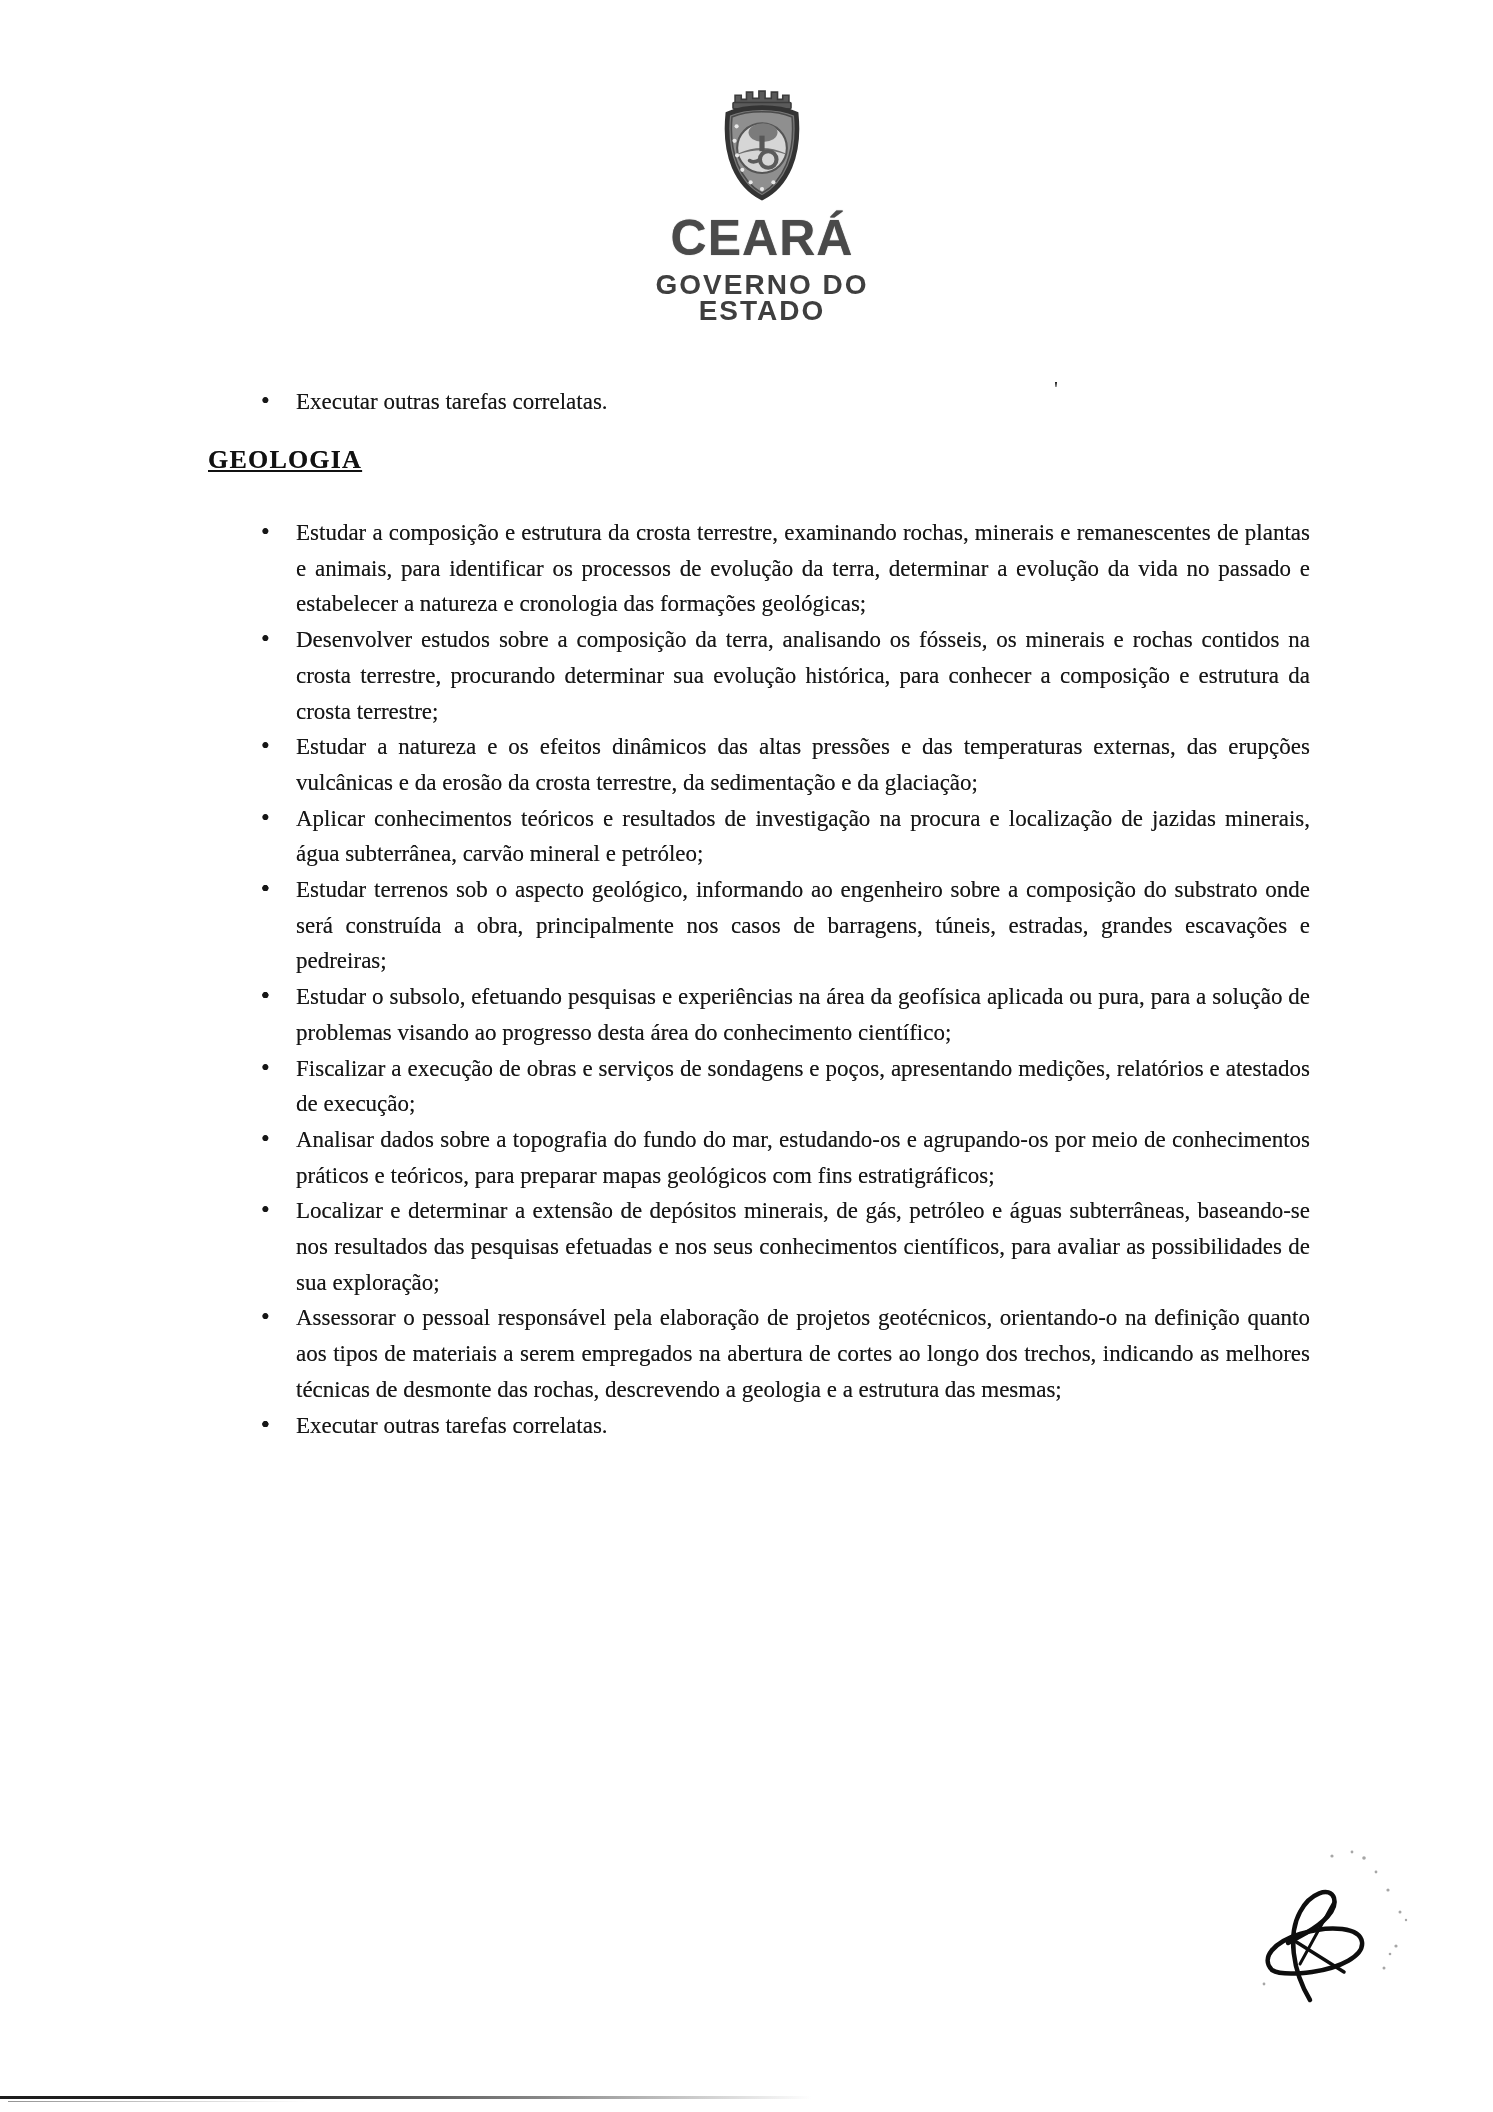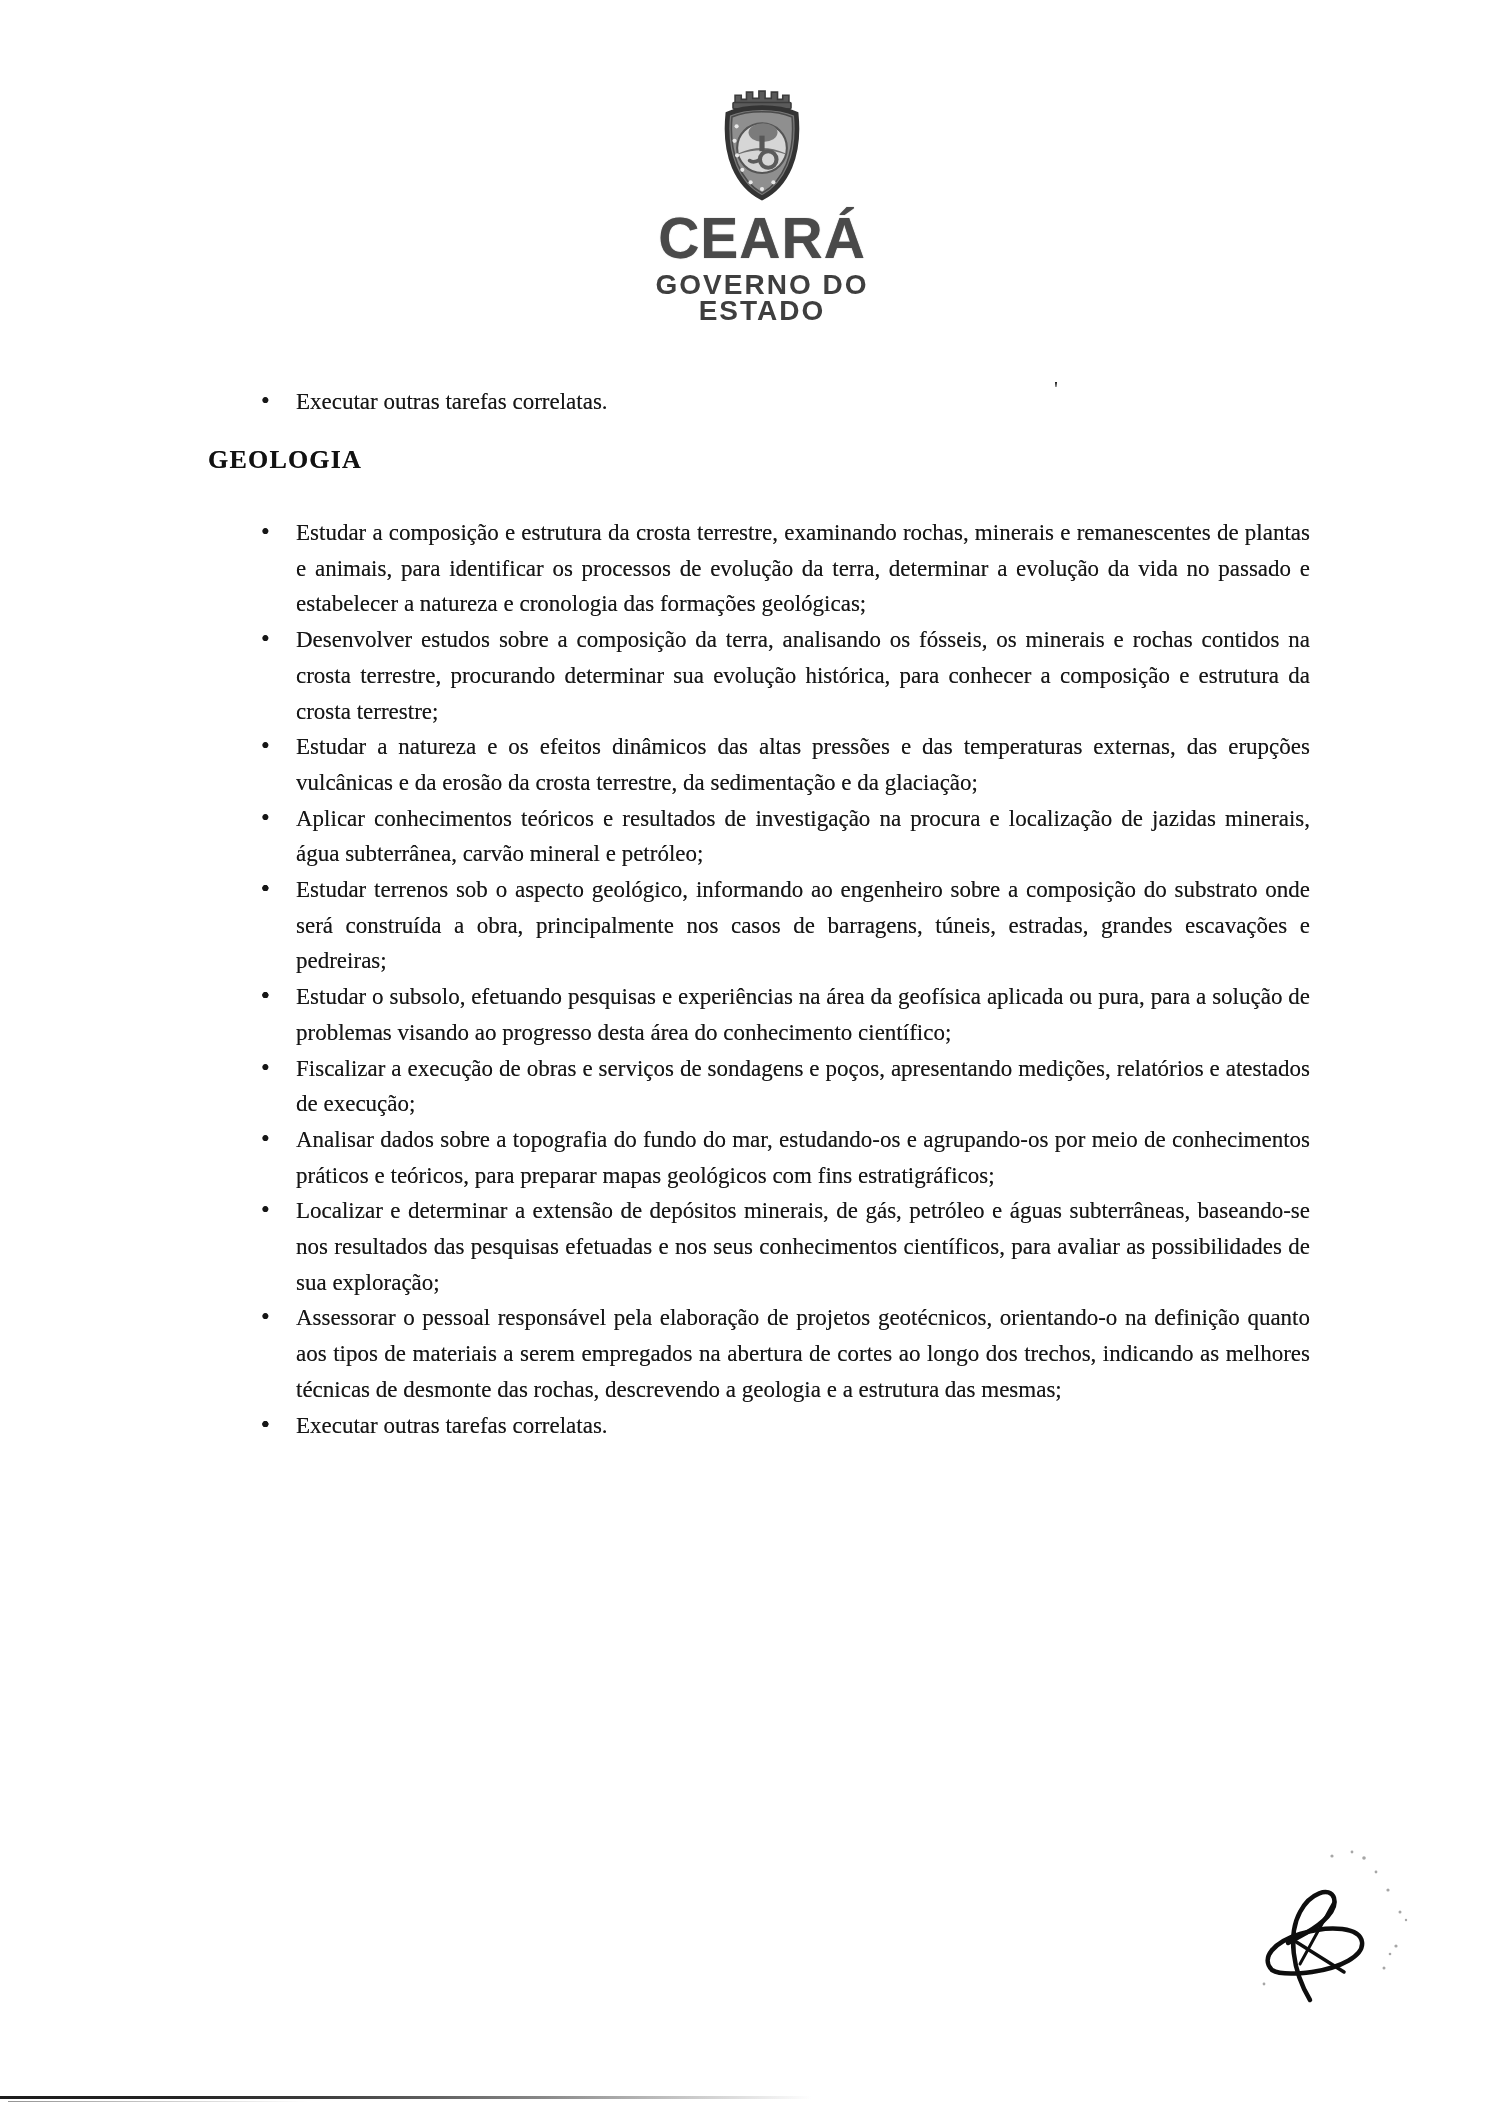--- a/index.html
+++ b/index.html
@@ -26,21 +26,21 @@
     text-align: center;
     user-select: none;
   }
   .crest {
     display: block;
     margin: 0 auto 4px auto;
   }
   .logo-title {
     font-family: "Liberation Sans", sans-serif;
     font-weight: bold;
-    font-size: 57px;
+    font-size: 50px;
     line-height: 64px;
     letter-spacing: 1px;
     color: #4a4a4a;
     text-shadow: 0 0 1px rgba(74,74,74,0.7);
   }
   .logo-subtitle {
     margin-top: 2px;
     font-family: "Liberation Sans", sans-serif;
     font-weight: bold;
     font-size: 28px;
@@ -79,20 +79,21 @@
     position: absolute;
     top: 444px;
     left: 208px;
     margin: 0;
     font-size: 26px;
     line-height: 32px;
     font-weight: bold;
     letter-spacing: 1.2px;
     color: #111;
     text-shadow: 0 0 0.6px rgba(10,10,10,0.6);
+    text-decoration: underline;
   }
 
   
   .stray-mark {
     position: absolute;
     top: 376px;
     left: 1054px;
     font-size: 22px;
     color: #222;
   }

